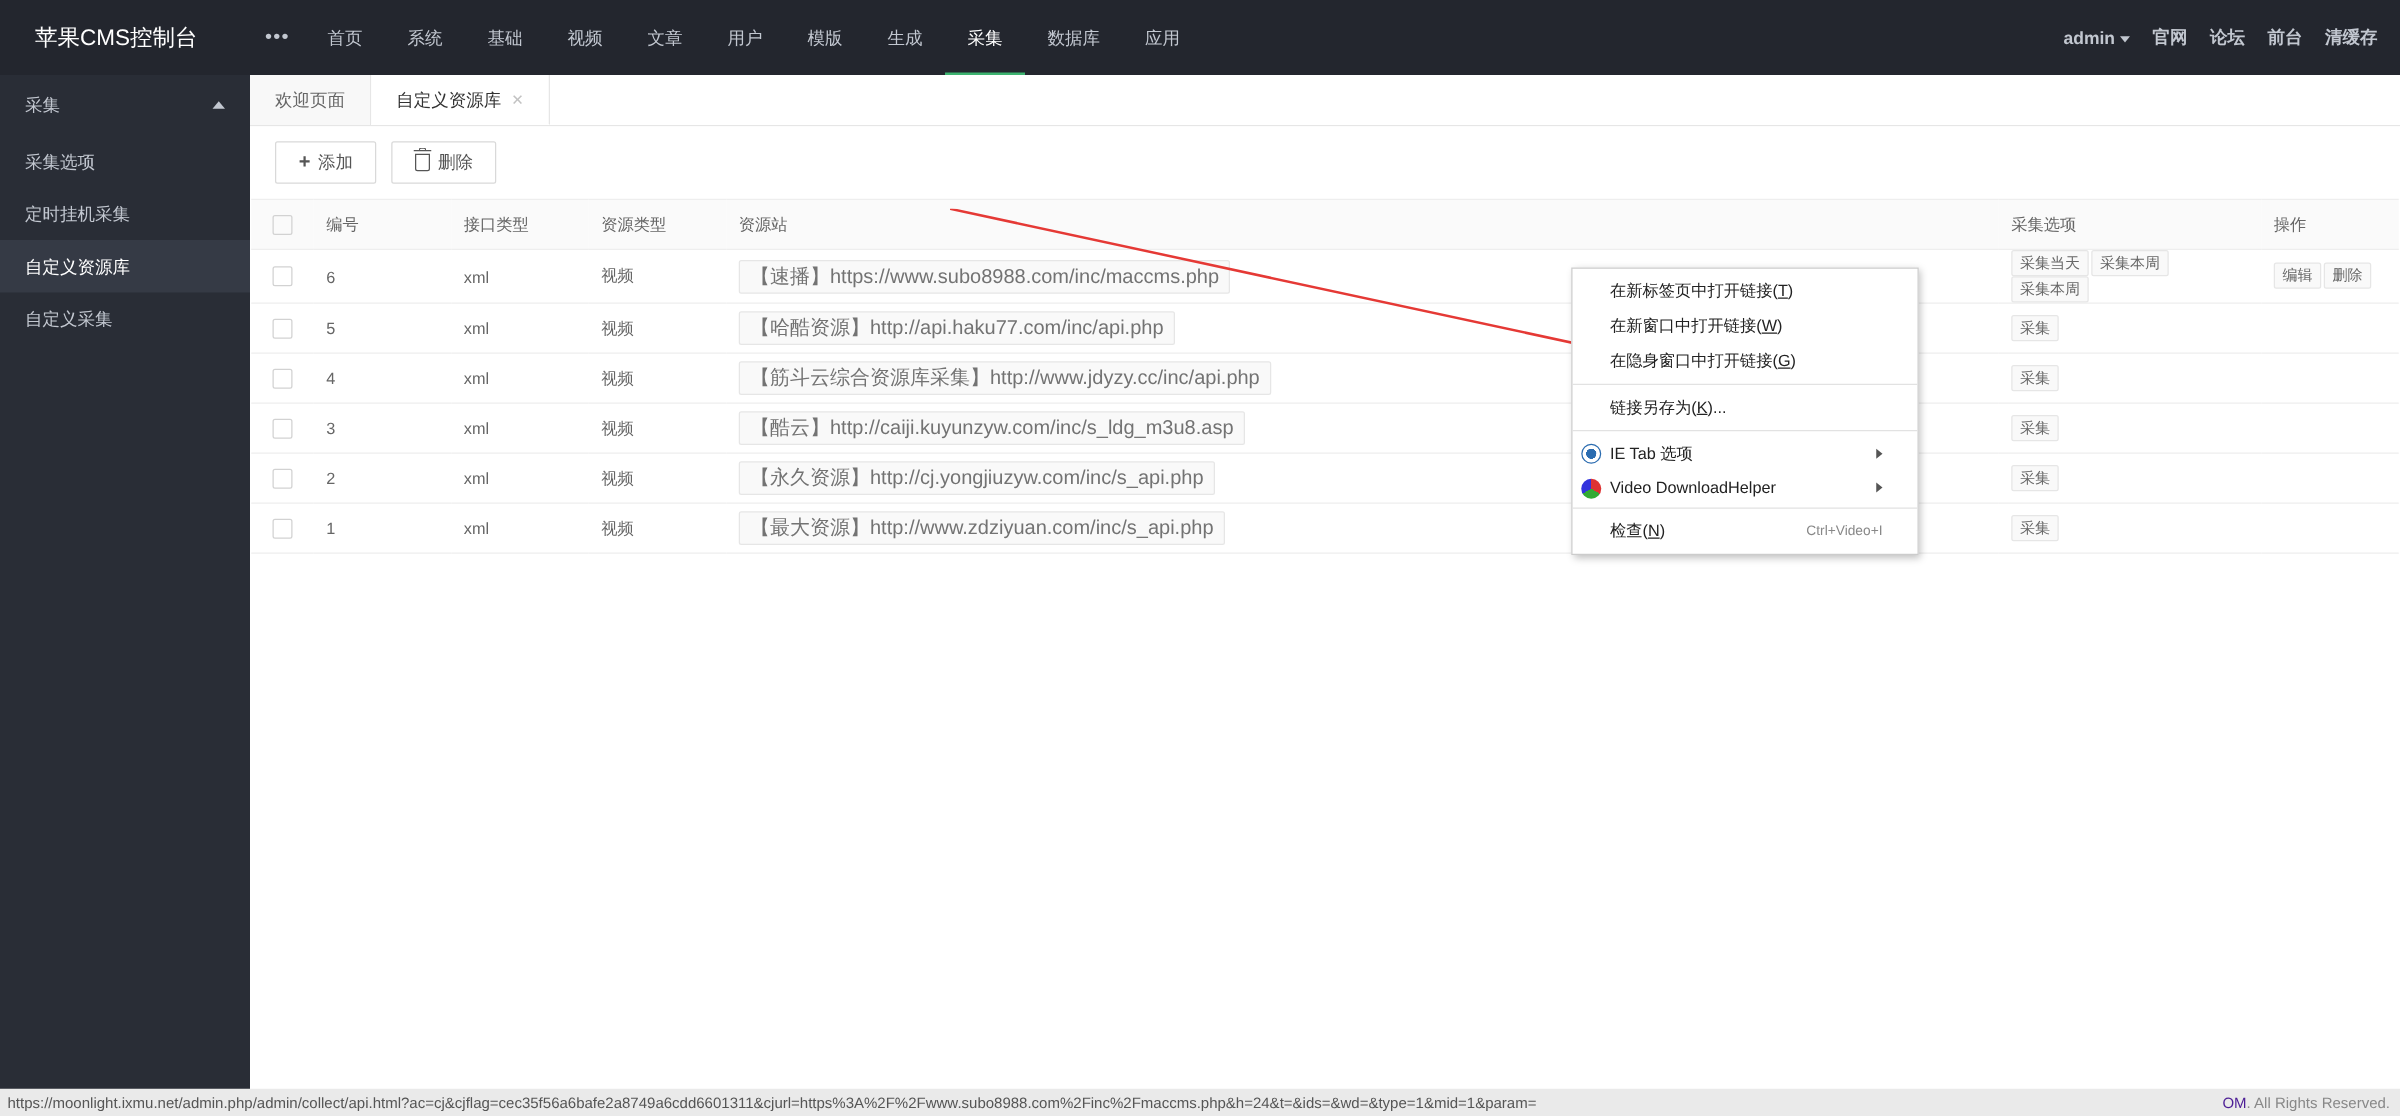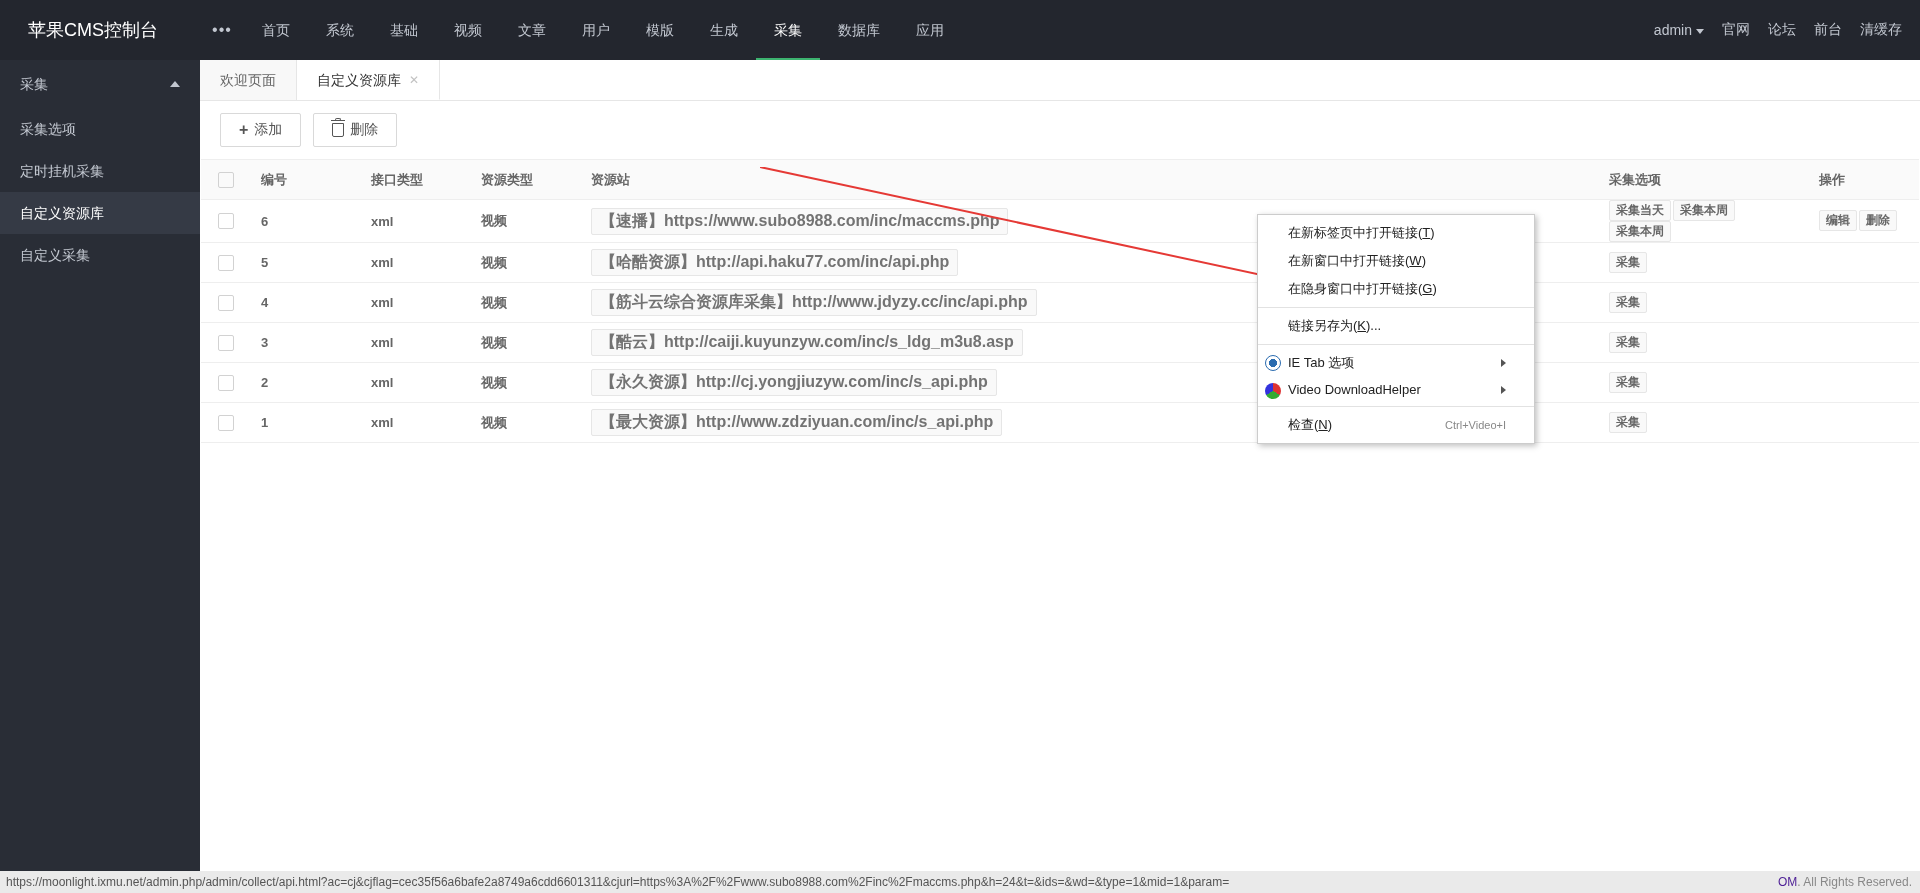--- a/index.html
+++ b/index.html
@@ -4,21 +4,21 @@
 <style>
 * { margin: 0; padding: 0; box-sizing: border-box; }
 body { font-family: "Microsoft YaHei", Arial, sans-serif; font-size: 13px; color: #333; background: #fff; overflow: hidden; }
 .header { height: 60px; background: #23262e; display: flex; align-items: center; color: #c2c7d0; }
 .logo { width: 200px; padding-left: 28px; font-size: 18px; color: #fff; }
 .more { width: 44px; text-align: center; font-size: 16px; cursor: pointer; letter-spacing: 1px; }
 .topnav { display: flex; flex: 1; }
 .topnav-item { padding: 0 18px; line-height: 60px; font-size: 14px; cursor: pointer; position: relative; }
 .topnav-item.active { color: #fff; }
 .topnav-item.active::after { content: ""; position: absolute; left: 0; right: 0; bottom: -1px; height: 3px; background: #3db370; }
-.right-links { display: flex; align-items: center; padding-right: 18px; gap: 18px; font-size: 14px; }
+.right-links { display: flex; align-items: center; padding-right: 18px; gap: 18px; font-size: 14px; font-weight: bold; }
 .right-links span { cursor: pointer; }
 .caret-down { display: inline-block; width: 0; height: 0; border-left: 4px solid transparent; border-right: 4px solid transparent; border-top: 5px solid #c2c7d0; margin-left: 4px; vertical-align: middle; }
 .main { display: flex; height: calc(100vh - 60px); }
 .sidebar { width: 200px; background: #292d36; color: #c2c7d0; }
 .side-head { height: 48px; line-height: 48px; padding: 0 20px; font-size: 14px; display: flex; justify-content: space-between; align-items: center; cursor: pointer; }
 .caret-up { width: 0; height: 0; border-left: 5px solid transparent; border-right: 5px solid transparent; border-bottom: 6px solid #c2c7d0; }
 .side-item { height: 42px; line-height: 42px; padding-left: 20px; font-size: 14px; cursor: pointer; }
 .side-item.active { background: #353a45; color: #fff; }
 .content { flex: 1; background: #f2f2f2; display: flex; flex-direction: column; position: relative; }
 .tabs { height: 41px; background: #fff; border-bottom: 1px solid #e6e6e6; display: flex; }
@@ -26,21 +26,21 @@
 .tab.active { background: #fff; color: #333; border-bottom: 1px solid #fff; }
 .tab-close { color: #c2c2c2; font-size: 12px; cursor: pointer; }
 .page-body { flex: 1; background: #fff; margin: 0; padding: 0; position: relative; }
 .toolbar { padding: 12px 20px; display: flex; gap: 12px; }
 .btn { height: 34px; padding: 0 18px; border: 1px solid #d9d9d9; background: #fff; border-radius: 2px; font-size: 14px; cursor: pointer; display: flex; align-items: center; gap: 6px; color: #555; }
 .plus-icon { font-size: 16px; font-weight: bold; }
 .trash-icon { display: inline-block; width: 12px; height: 14px; position: relative; border: 1px solid currentColor; border-radius: 0 0 2px 2px; }
 .trash-icon::before { content: ""; position: absolute; top: -4px; left: -2px; right: -2px; height: 2px; border-top: 1px solid currentColor; }
 .trash-icon::after { content: ""; position: absolute; top: -6px; left: 2px; right: 2px; height: 2px; border: 1px solid currentColor; border-bottom: none; border-radius: 2px 2px 0 0; }
 table { width: calc(100% - 2px); border-collapse: collapse; margin: 0 1px; }
-th, td { text-align: left; font-weight: bold; font-size: 13px; border-bottom: 1px solid #eee; }
+th, td { text-align: left; font-weight: normal; font-size: 13px; border-bottom: 1px solid #eee; }
 th { height: 40px; padding: 0 10px; color: #666; background: #fafafa; border-top: 1px solid #eee; }
 td { height: 40px; padding: 0 10px; color: #666; }
 .chk { width: 50px; text-align: center; }
 .checkbox { width: 16px; height: 16px; border: 1px solid #d2d2d2; border-radius: 2px; display: inline-block; vertical-align: middle; cursor: pointer; }
 .tag { display: inline-block; padding: 2px 8px; border: 1px solid #e6e6e6; border-radius: 2px; background: #f9f9f9; font-size: 16px; color: #737373; margin-right: 4px; }
 .link-tag { cursor: pointer; }
 .small-btn { display: inline-block; padding: 1px 6px; border: 1px solid #e6e6e6; background: #f9f9f9; font-size: 12px; color: #666; border-radius: 2px; cursor: pointer; margin-right: 2px; white-space: nowrap; }
 .col-ops .small-btn { margin-bottom: 2px; }
 
 .ctx-menu { position: absolute; top: 214px; left: 1257px; width: 278px; background: #fff; border: 1px solid #ccc; box-shadow: 2px 2px 6px rgba(0,0,0,0.25); font-size: 13px; color: #222; padding: 4px 0; z-index: 1000; }

